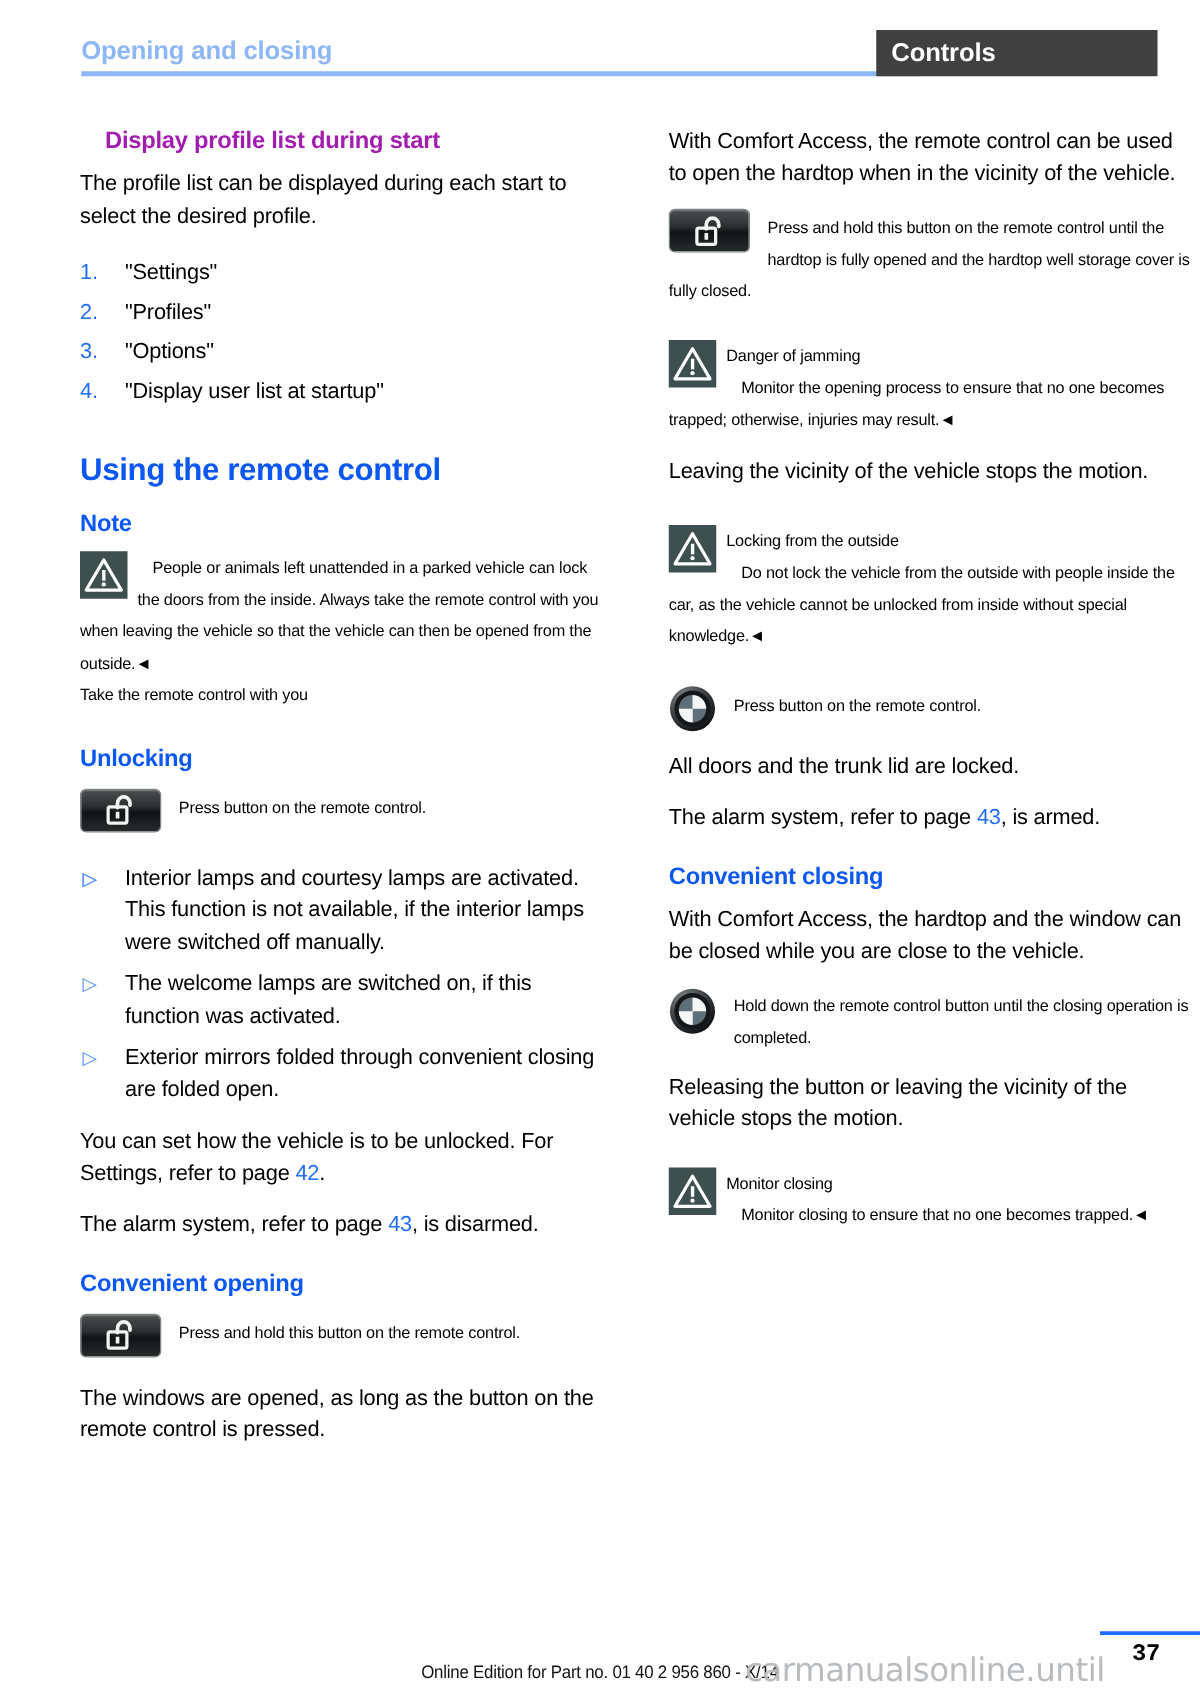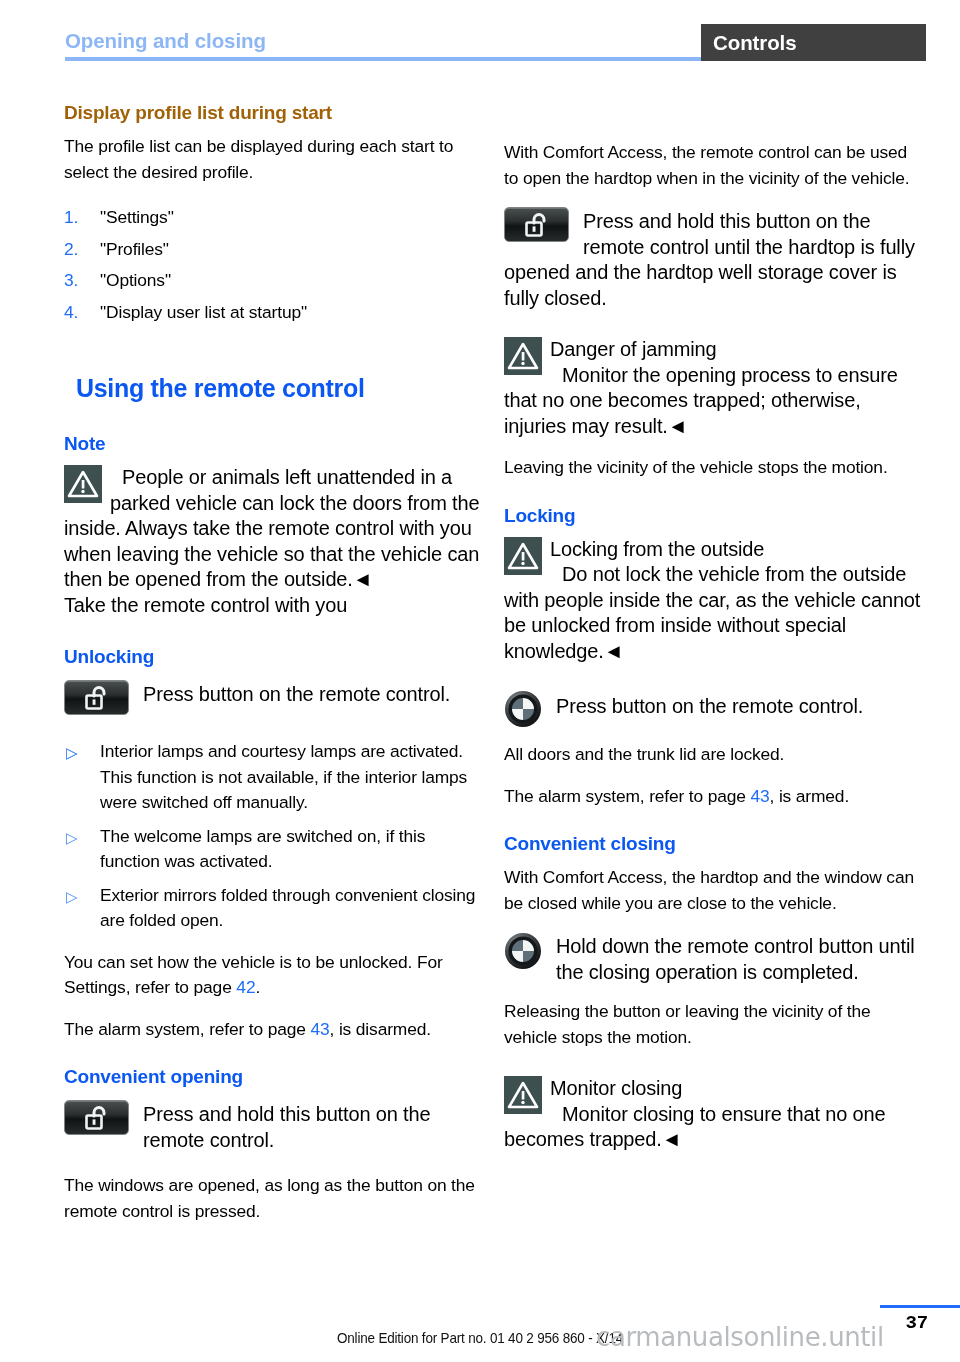--- a/index.html
+++ b/index.html
@@ -55,43 +55,44 @@
     letter-spacing: -0.1px;
   }
 
   
   .column {
     position: absolute;
     top: 100px;
     width: 418px;
   }
   #col-left  { left: 64px; }
-  #col-right { left: 504px; margin-top: 40px; }
+  #col-right { left: 535px; }
 
   
   h1.sec {
     font-size: 25px;
     font-weight: bold;
     color: #0a57f2;
-    margin: 12px;
+    margin: 0;
     padding: 0;
     line-height: 30px;
     letter-spacing: -0.3px;
   }
   h2.sub {
     font-size: 19px;
     font-weight: bold;
     color: #0a57f2;
     margin: 0;
     padding: 0;
     line-height: 26px;
     letter-spacing: -0.2px;
   }
   h2.sub.pale {
-    color: #a16207;
+    color: #a21caf;
+    margin-left: 20px;
   }
   p.body {
     font-size: 17.4px;
     line-height: 25.5px;
     margin: 0;
     padding: 0;
     letter-spacing: -0.15px;
   }
   .sp-8  { height: 8px; }
   .sp-10 { height: 10px; }
@@ -144,21 +145,21 @@
     position: absolute;
     left: 2px; top: 1px;
     font-size: 15px;
     color: #4c8ef7;
     line-height: 25.5px;
   }
 
   
   .iconblock {
     position: relative;
-    font-size: 20px;
+    font-size: 13px;
     line-height: 25.5px;
     letter-spacing: -0.15px;
   }
   .iconblock .icon-float {
     float: left;
     margin-right: 8px;
   }
 
   
   .warn-icon {
@@ -358,21 +359,20 @@
       </span>
     </span>
     <div>Danger of jamming</div>
     <div style="text-indent:12px">Monitor the opening process to ensure that no one becomes trapped; otherwise, injuries may result.◄</div>
   </div>
 
   <div class="sp-16"></div>
   <p class="body">Leaving the vicinity of the vehicle stops the motion.</p>
 
   <div class="sp-22"></div>
-  <h2 class="sub">Locking</h2>
   <div class="sp-8"></div>
 
   <div class="iconblock clearfix">
     <span class="icon-float">
       <span class="warn-icon">
         <svg width="38" height="38" viewBox="0 0 38 38">
           <polygon points="19,7 33,31 5,31" fill="none" stroke="#ffffff" stroke-width="2.6" stroke-linejoin="round"></polygon>
           <rect x="17.7" y="15" width="2.7" height="8.5" fill="#ffffff"></rect>
           <circle cx="19" cy="26.5" r="1.7" fill="#ffffff"></circle>
         </svg>

